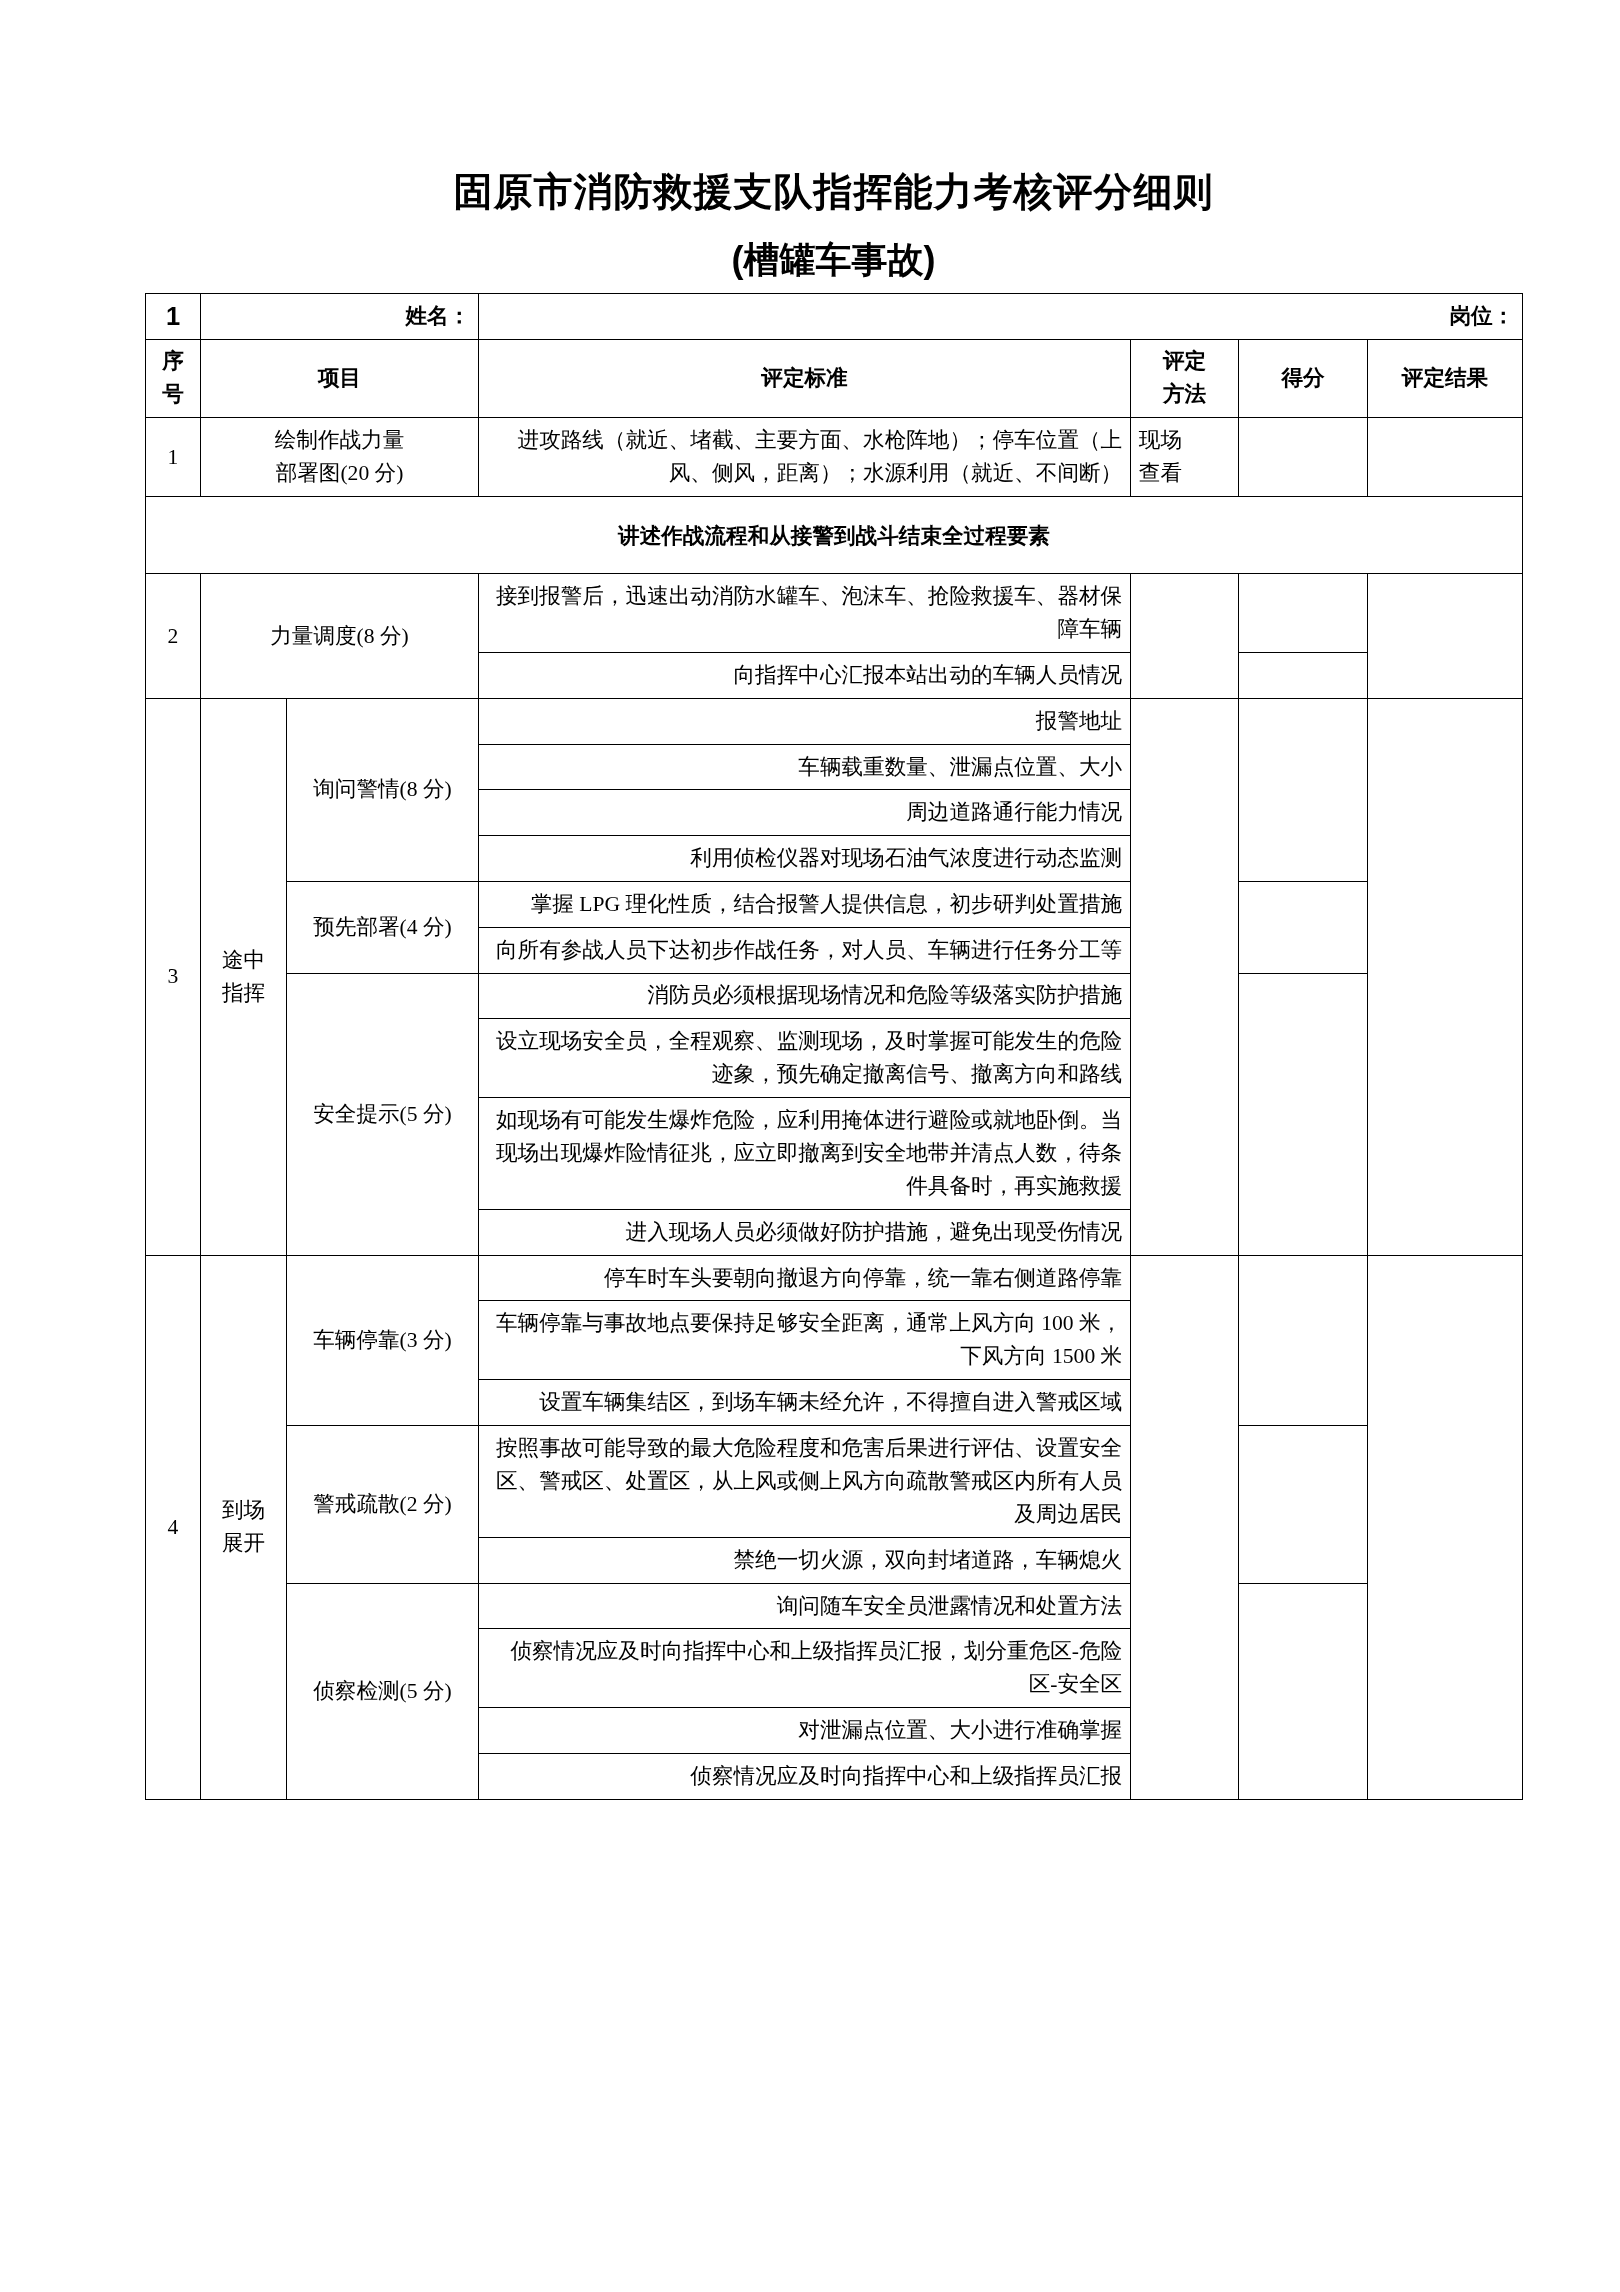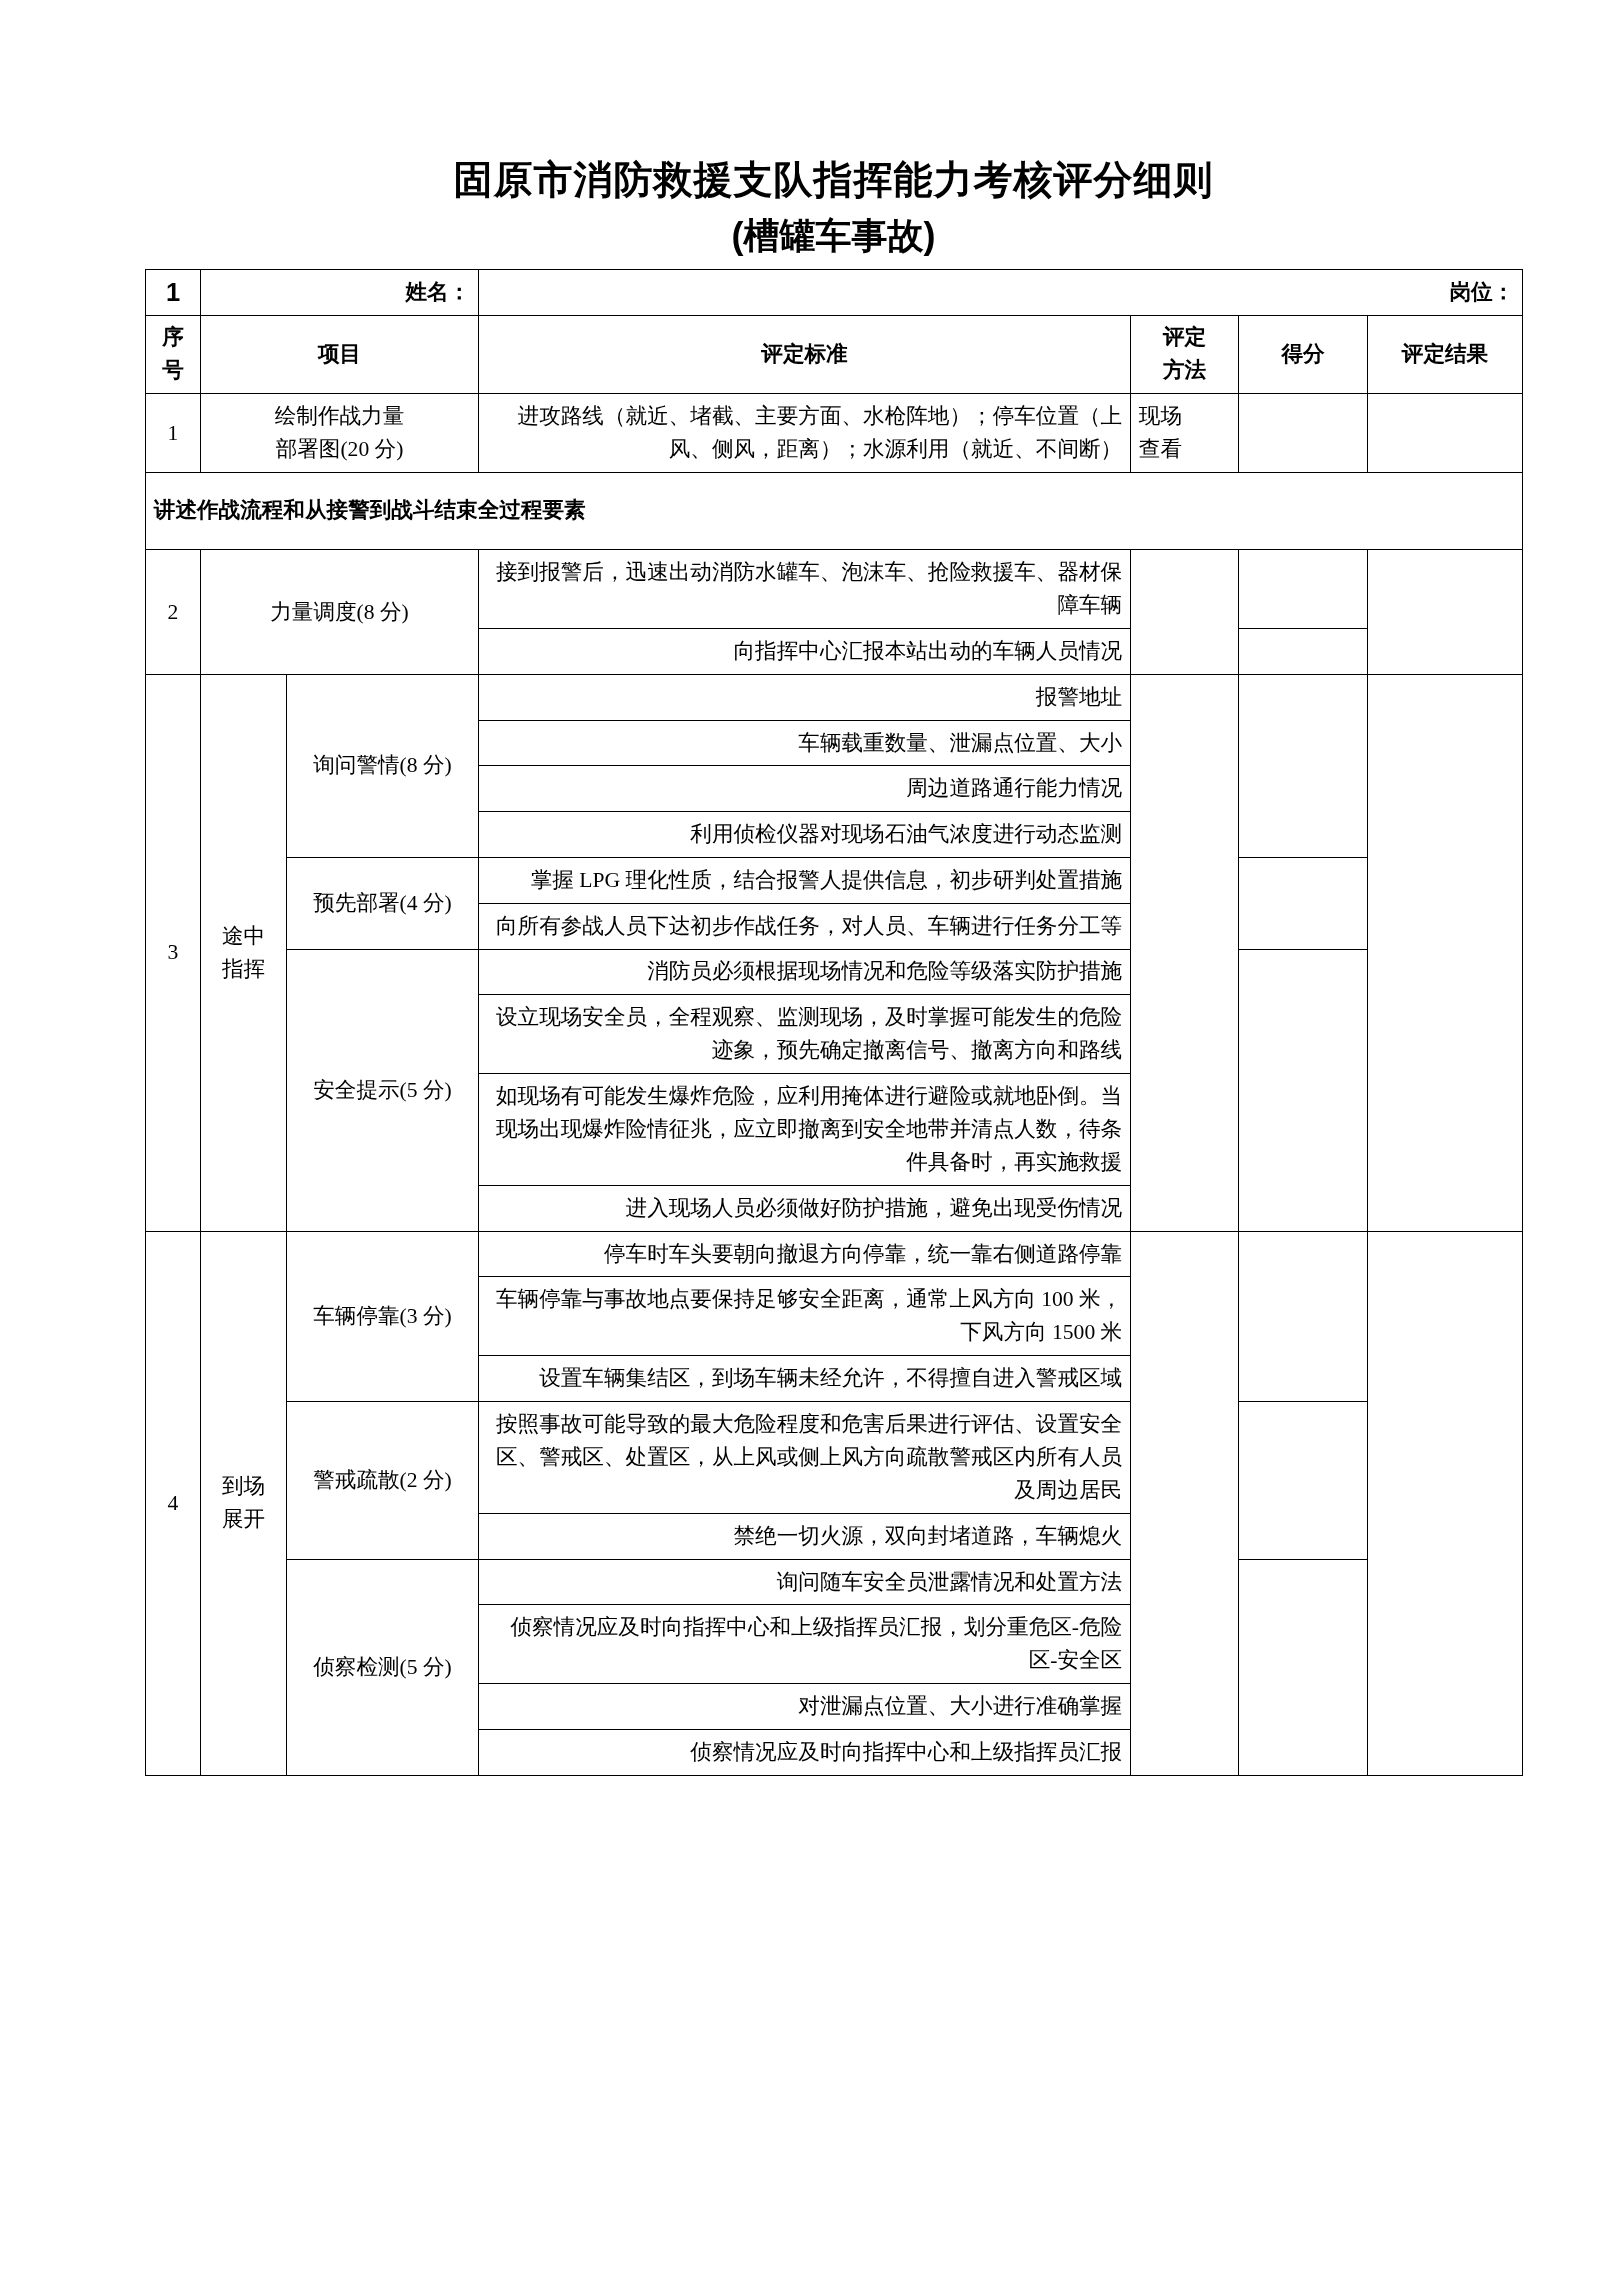--- a/index.html
+++ b/index.html
@@ -21,21 +21,21 @@
     box-sizing: border-box;
     padding: 147px 98px 0 145px;
   }
   .doc-title {
     text-align: center;
     font-family: Liberation Sans, sans-serif;
     font-weight: bold;
     font-size: 39px;
     line-height: 57px;
     letter-spacing: 1px;
-    margin: 4px;
+    margin: 16px;
     padding: 0;
   }
   .doc-subtitle {
     text-align: center;
     font-family: "Liberation Sans", "DejaVu Sans", sans-serif;
     font-weight: bold;
     font-size: 36px;
     line-height: 47px;
     margin: 0 0 9.8px 0;
     padding: 0;
@@ -62,22 +62,22 @@
   col.c-method   { width: 108px; }
   col.c-score    { width: 129px; }
   col.c-result   { width: 155px; }
 
   .ctr      { text-align: left; }
   .lft      { text-align: right; }
   .hdr-cell { text-align: center; font-weight: bold; font-size: 22.5px; line-height: 31px; }
   .idrow td { font-weight: bold; font-size: 23.5px; line-height: 39px; }
   .idrow .num { font-family: "Liberation Sans","DejaVu Sans",sans-serif; font-size: 25.5px; text-align: center; }
   .banner {
-    text-align: left;
-    font-family: Liberation Mono, monospace;
+    text-align: center;
+    font-family: Liberation Sans, sans-serif;
     font-weight: bold;
     font-size: 29px;
     line-height: 51px;
     padding: 21.6px 7.8px !important;
   }
   .small-std { font-size: 18.6px; line-height: 29px; margin-left: 36px; }
   .seqnum { text-align: center; font-size: 22.5px; }
   .grp    { text-align: center; font-size: 22.5px; line-height: 31px; }
   .subitem{ text-align: center; font-size: 22.5px; }
   .itemname { text-align: center; font-size: 22.5px; line-height: 35px; }

